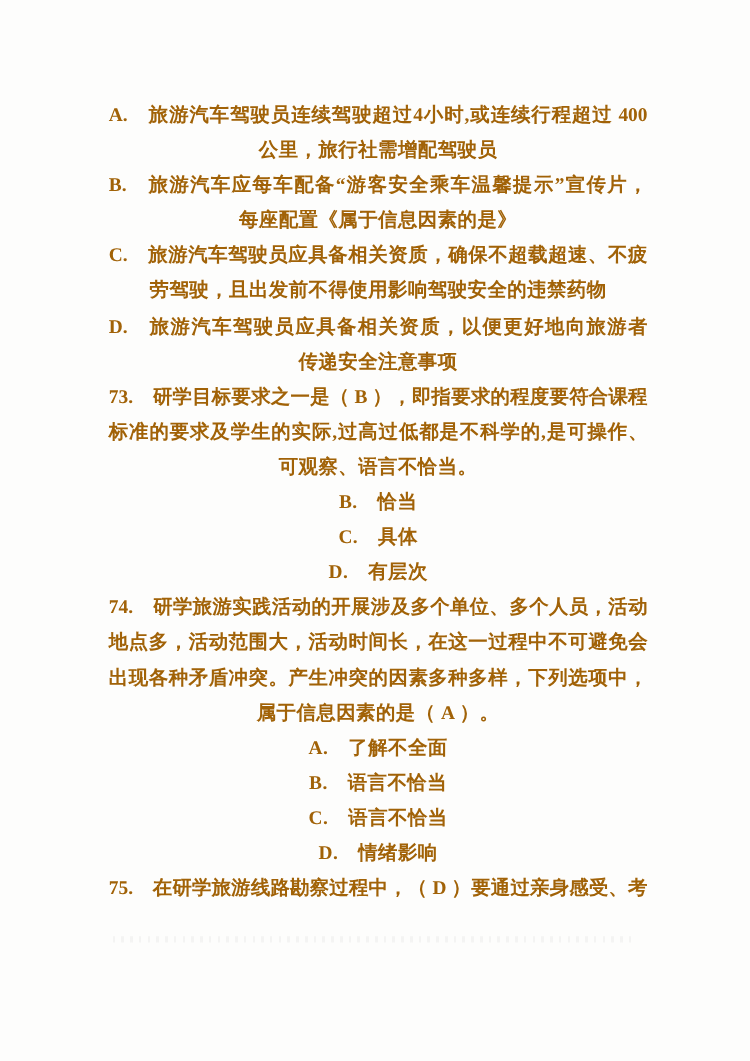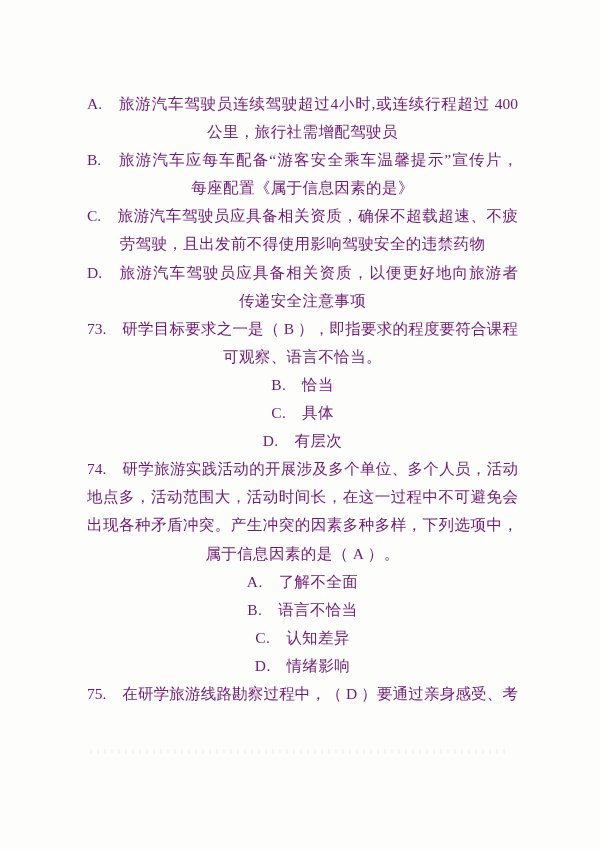--- a/index.html
+++ b/index.html
@@ -25,24 +25,25 @@
     background: repeating-linear-gradient(
       90deg,
       rgba(160,160,160,0.18) 0 2px,
       rgba(255,255,255,0) 2px 7px
     );
     opacity: 0.55;
   }
   .doc {
     position: absolute;
     left: 87px;
-    top: 90px;
+    top: 79px;
     width: 431px;
-    color: #701a75;
+    color: #a16207;
     font-size: 15.5px;
+    font-weight: bold;
   }
   .doc p.line {
     margin: 0;
     padding: 0;
     height: 28.1px;
     line-height: 28.1px;
     text-align: center;
     letter-spacing: 0.4px;
     white-space: nowrap;
   }
@@ -76,40 +77,41 @@
       <p class="line">劳驾驶，且出发前不得使用影响驾驶安全的违禁药物</p>
     </div>
 
     <div>
       <p class="line fill">D.　旅游汽车驾驶员应具备相关资质，以便更好地向旅游者</p>
       <p class="line">传递安全注意事项</p>
     </div>
 
     <div>
       <p class="line fill">73.　研学目标要求之一是（ B ），即指要求的程度要符合课程</p>
+      <p class="line fill">标准的要求及学生的实际,过高过低都是不科学的,是可操作、</p>
       <p class="line">可观察、语言不恰当。</p>
     </div>
 
     <div>
       <p class="line">B.　恰当</p>
       <p class="line">C.　具体</p>
       <p class="line">D.　有层次</p>
     </div>
 
     <div>
       <p class="line fill">74.　研学旅游实践活动的开展涉及多个单位、多个人员，活动</p>
       <p class="line fill">地点多，活动范围大，活动时间长，在这一过程中不可避免会</p>
       <p class="line fill">出现各种矛盾冲突。产生冲突的因素多种多样，下列选项中，</p>
       <p class="line">属于信息因素的是（ A ）。</p>
     </div>
 
     <div>
       <p class="line">A.　了解不全面</p>
       <p class="line">B.　语言不恰当</p>
-      <p class="line">C.　认知差异</p>
+      <p class="line">C.　语言不恰当</p>
       <p class="line">D.　情绪影响</p>
     </div>
 
     <div>
       <p class="line fill">75.　在研学旅游线路勘察过程中，（ D ）要通过亲身感受、考</p>
     </div>
 
   </div>
 
   <div class="scan-noise"></div>

